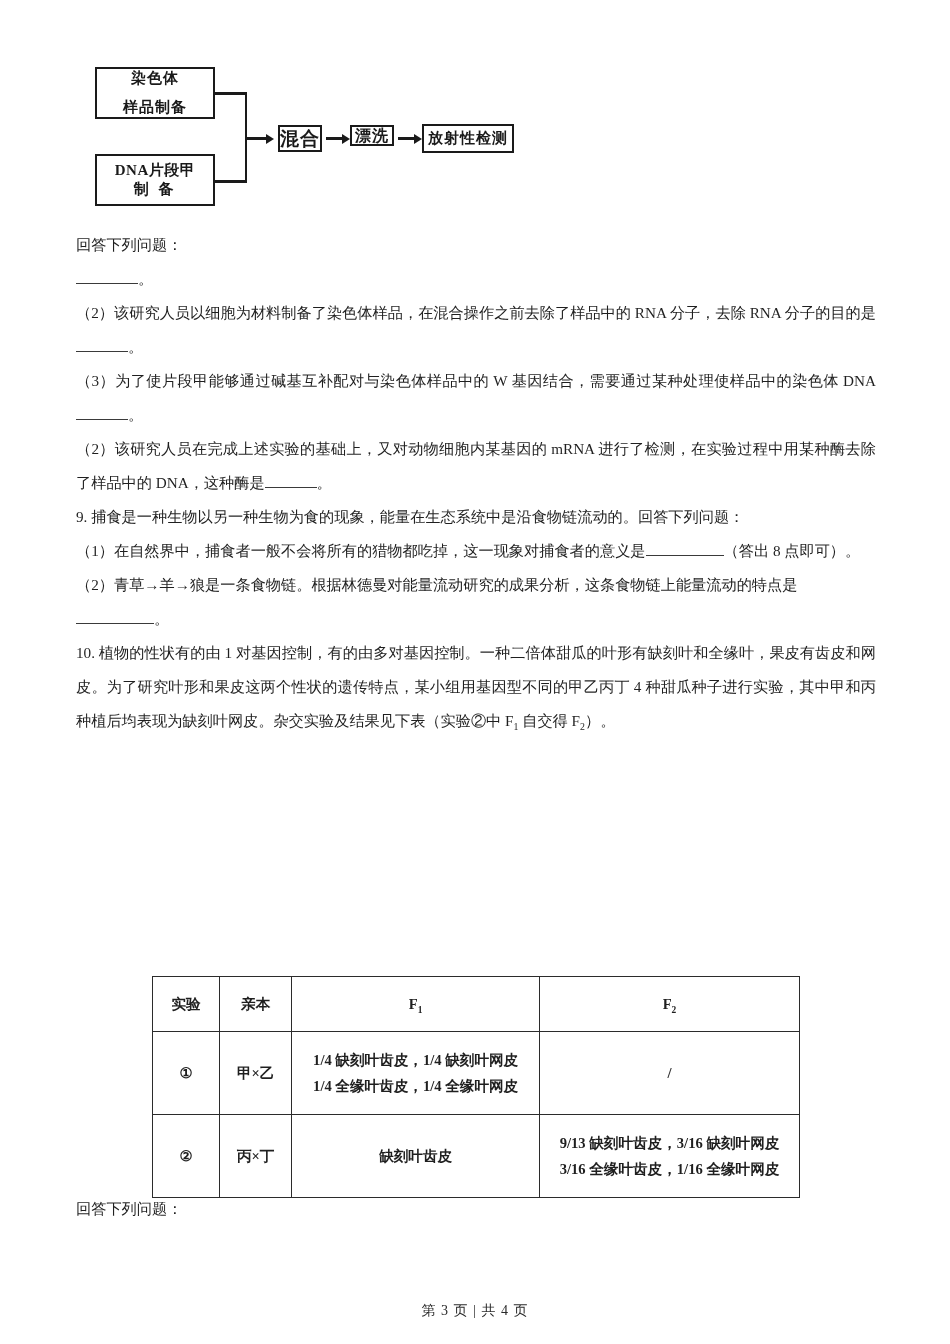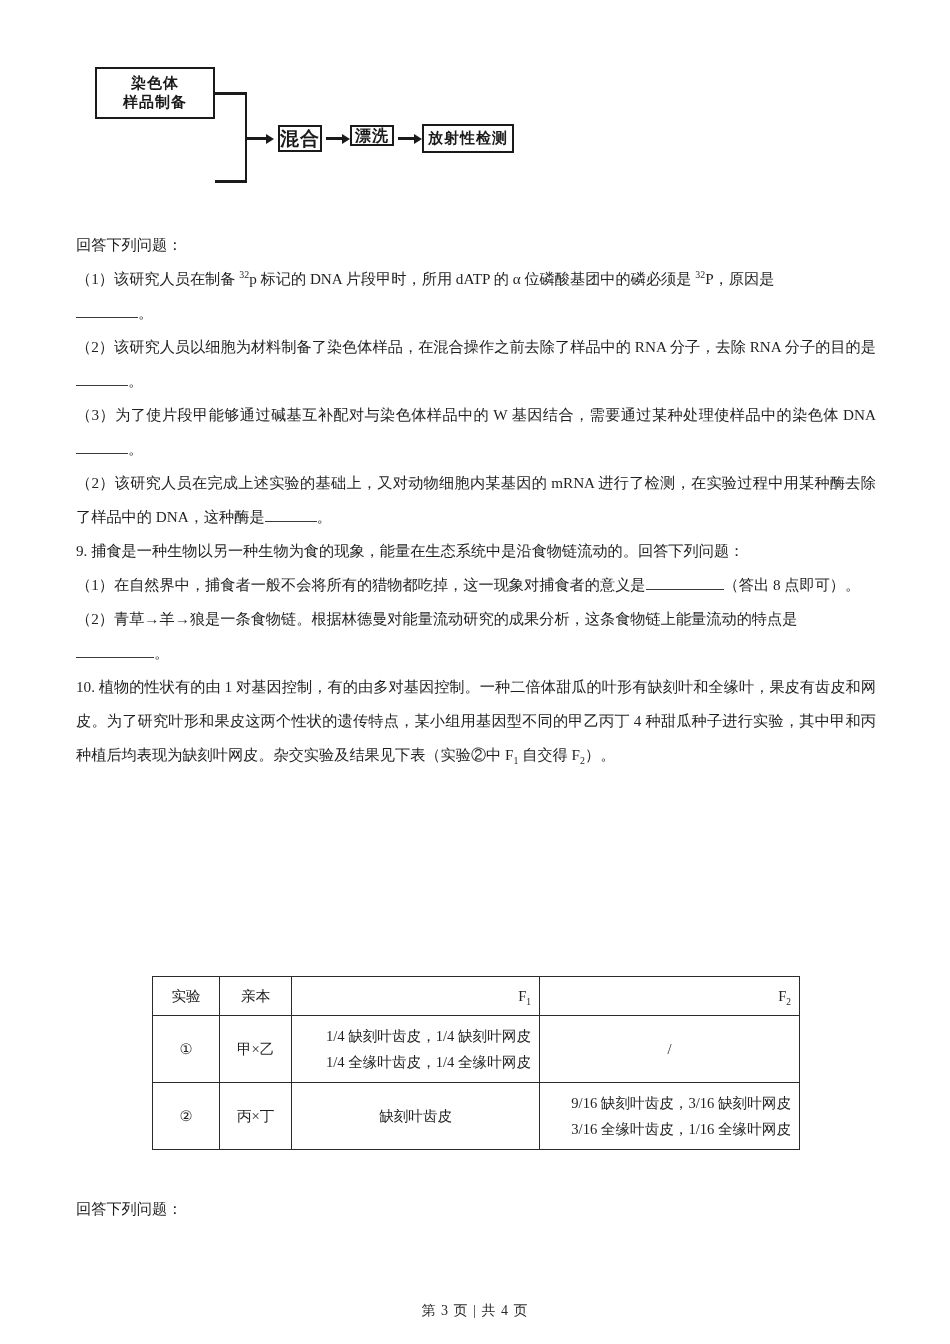--- a/index.html
+++ b/index.html
@@ -43,20 +43,21 @@
     font-weight: bold;
     font-family: "Liberation Serif", "DejaVu Serif", serif;
     line-height: 1.25;
     text-align: center;
     letter-spacing: 1px;
   }
   .dbox-chrom {
     left: 0px; top: 9px;
     width: 120px; height: 52px;
     font-size: 15px;
+    justify-content: space-between;
   }
   .dbox-dna {
     left: 0px; top: 96px;
     width: 120px; height: 52px;
     font-size: 15px;
     font-weight: normal;
   }
   .dbox-dna .l1 { font-weight: bold; letter-spacing: 0.5px;}
   .dbox-dna .l2 { font-weight: bold; letter-spacing: 3px;}
   .dbox-mix {
@@ -133,33 +134,33 @@
     width: 648px;
   }
   table.exp-table {
     border-collapse: collapse;
     width: 648px;
     font-size: 14.6px;
     color: #1f1f1f;
   }
   table.exp-table td, table.exp-table th {
     border: 1px solid #2b2b2b;
-    padding: 0 8px;
-    font-weight: normal;
+    padding: 8px 8px;
+    font-weight: bold;
     vertical-align: middle;
     line-height: 26px;
   }
   .col-exp    { width: 55px;  text-align: center; }
   .col-parent { width: 61px;  text-align: center; }
   .col-f1     { width: 259px; }
   .col-f2     { width: 273px; }
   .hdr td { height: 38px; vertical-align: middle; }
   .row-body td { height: 66px; }
   .cell-center { text-align: center; }
-  .cell-left { text-align: right; }
+  .cell-left { text-align: center; }
   .twoline { display: block; }
 
   
   .footer {
     position: absolute;
     left: 0;
     top: 1302px;
     width: 950px;
     text-align: center;
     font-size: 14px;
@@ -172,20 +173,24 @@
 
 <div class="page">
 
   <div class="diagram">
 
     <div class="dbox dbox-chrom">
       <span>染色体</span>
       <span>样品制备</span>
     </div>
 
+    <div class="dbox dbox-dna">
+      <span class="l1">DNA片段甲</span>
+      <span class="l2">制 备</span>
+    </div>
 
     <div class="lseg br-top"></div>
     <div class="lseg br-bot"></div>
     <div class="lseg br-vert"></div>
     <div class="lseg br-mid"></div>
     <div class="arrowhead ah-0"></div>
 
     <div class="dbox dbox-mix">
       <span>混合</span>
     </div>
@@ -202,21 +207,20 @@
 
     <div class="dbox dbox-detect">
       <span>放射性检测</span>
     </div>
   </div>
 
   <div class="body-text">
 
     <p class="para">回答下列问题：</p>
 
-    <p class="para"><span>（1）该研究人员在制备 </span><sup>32</sup><span>p 标记的 DNA 片段甲时，所用 dATP 的 α 位磷酸基团中的磷必须是 </span><sup>32</sup><span>P，原因是</span></p>
 
     <p class="para"><span class="blank b-md"></span><span>。</span></p>
 
     <p class="para"><span>（2）该研究人员以细胞为材料制备了染色体样品，在混合操作之前去除了样品中的 RNA 分子，去除 RNA 分子的目的是</span><span class="blank b-sm"></span><span>。</span></p>
 
     <p class="para"><span>（3）为了使片段甲能够通过碱基互补配对与染色体样品中的 W 基因结合，需要通过某种处理使样品中的染色体 DNA</span><span class="blank b-sm"></span><span>。</span></p>
 
     <p class="para"><span>（2）该研究人员在完成上述实验的基础上，又对动物细胞内某基因的 mRNA 进行了检测，在实验过程中用某种酶去除了样品中的 DNA，这种酶是</span><span class="blank b-sm"></span><span>。</span></p>
 
     <p class="para">9. 捕食是一种生物以另一种生物为食的现象，能量在生态系统中是沿食物链流动的。回答下列问题：</p>
@@ -255,21 +259,21 @@
           </td>
         </tr>
 
         <tr class="row-body">
           <td class="col-exp">②</td>
           <td class="col-parent">丙×丁</td>
           <td class="col-f1 cell-center">
             <span class="twoline">缺刻叶齿皮</span>
           </td>
           <td class="col-f2 cell-left">
-            <span class="twoline">9/16 缺刻叶齿皮，3/16 缺刻叶网皮</span>
+            <span class="twoline">9/13 缺刻叶齿皮，3/16 缺刻叶网皮</span>
             <span class="twoline">3/16 全缘叶齿皮，1/16 全缘叶网皮</span>
           </td>
         </tr>
       </tbody>
     </table>
   </div>
 
   <div style="position:absolute; left:76px; top:1192px; font-size:15.2px; line-height:34px; color:#1f1f1f;">回答下列问题：</div>
 
   <div class="footer">第 3 页 | 共 4 页</div>

